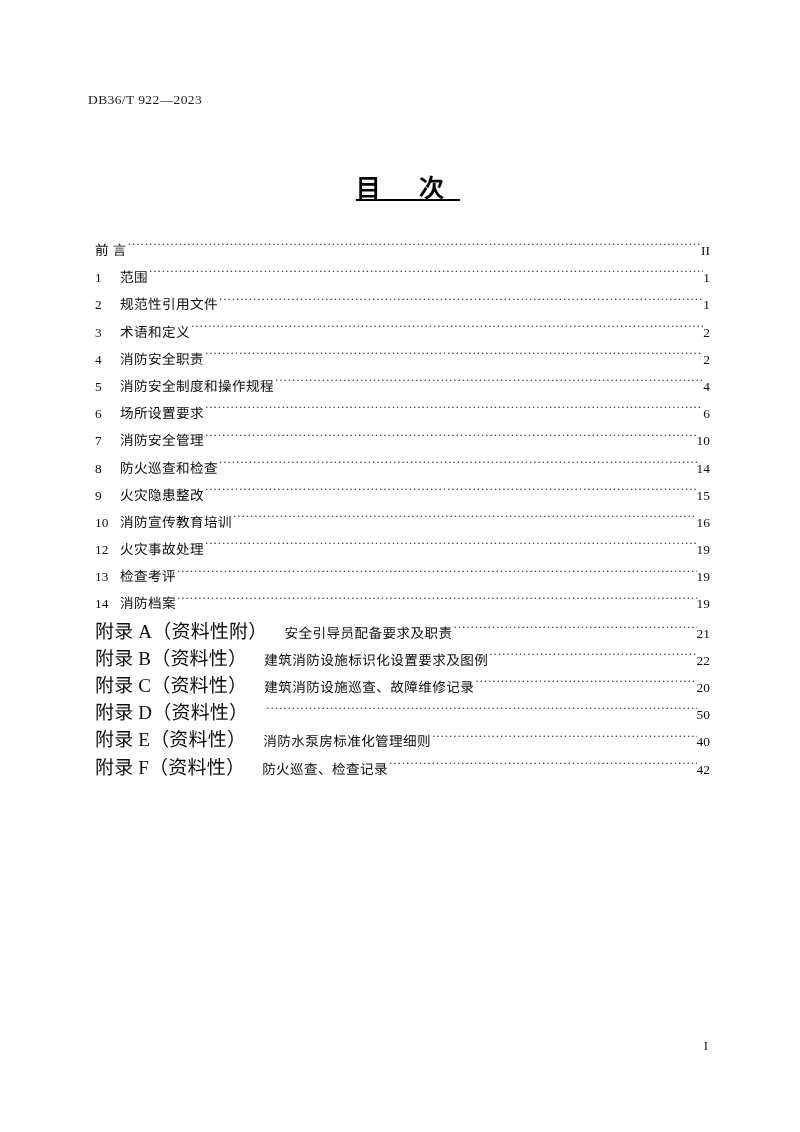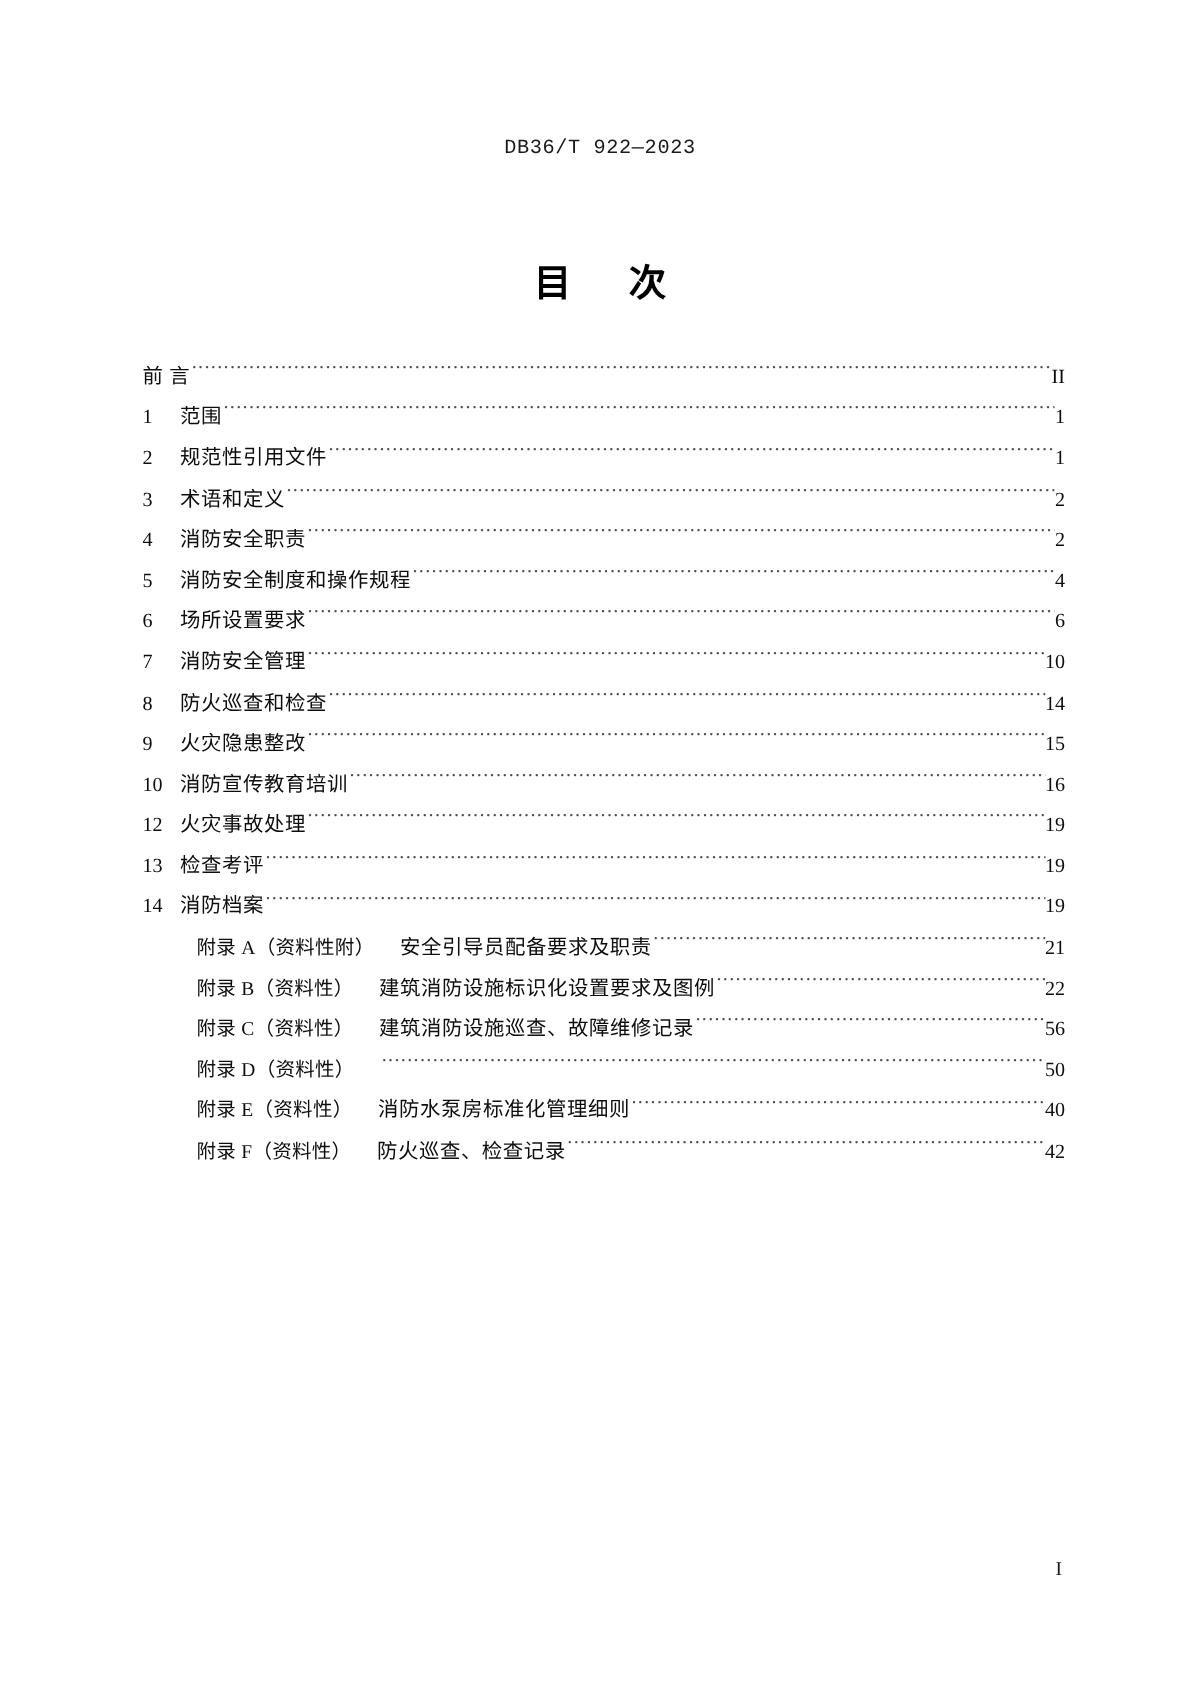--- a/index.html
+++ b/index.html
@@ -20,41 +20,42 @@
     overflow: hidden;
     box-sizing: border-box;
   }
 
   
   .page-header {
     position: absolute;
     top: 92px;
     left: 88px;
     right: 88px;
-    text-align: center;
-    font-family: Liberation Mono, monospace;
+    text-align: left;
+    font-family: Liberation Serif, serif;
     font-size: 13.5px;
     letter-spacing: 0.4px;
     color: #1a1a1a;
     white-space: nowrap;
   }
 
   
   .doc-title {
     position: absolute;
     top: 168px;
     left: 0;
     width: 100%;
     text-align: center;
     font-family: "Liberation Serif", "DejaVu Serif", serif;
     font-size: 25px;
     font-weight: bold;
     letter-spacing: 16px;
     text-indent: 16px;
     color: #000000;
+    text-decoration: underline;
   }
 
   
   .toc {
     position: absolute;
     top: 237px;
     left: 95px;
     width: 615px;
   }
 
@@ -73,23 +74,22 @@
     flex: 0 0 auto;
     width: 25px;
     text-align: left;
     font-family: "Liberation Serif", "DejaVu Serif", serif;
     font-size: 13.4px;
   }
 
   
   .toc-label {
     flex: 0 0 auto;
-    font-size: 13px;
+    font-size: 19px;
     letter-spacing: 0.2px;
-    margin-left: 36px;
   }
 
   .toc-title {
     flex: 0 0 auto;
     letter-spacing: 0.4px;
     text-align: right;
   }
 
   
   .entry-foreword .toc-title {
@@ -248,21 +248,21 @@
         <span class="sep"></span>
         <span class="toc-title">建筑消防设施标识化设置要求及图例</span>
         <span class="leader"></span>
         <span class="toc-page">22</span>
       </div>
       <div class="toc-entry entry-appendix">
         <span class="toc-label">附录 C（资料性）</span>
         <span class="sep"></span>
         <span class="toc-title">建筑消防设施巡查、故障维修记录</span>
         <span class="leader"></span>
-        <span class="toc-page">56</span>
+        <span class="toc-page">20</span>
       </div>
       <div class="toc-entry entry-appendix">
         <span class="toc-label">附录 D（资料性）</span>
         <span class="sep"></span>
         <span class="leader"></span>
         <span class="toc-page">50</span>
       </div>
       <div class="toc-entry entry-appendix">
         <span class="toc-label">附录 E（资料性）</span>
         <span class="sep"></span>

